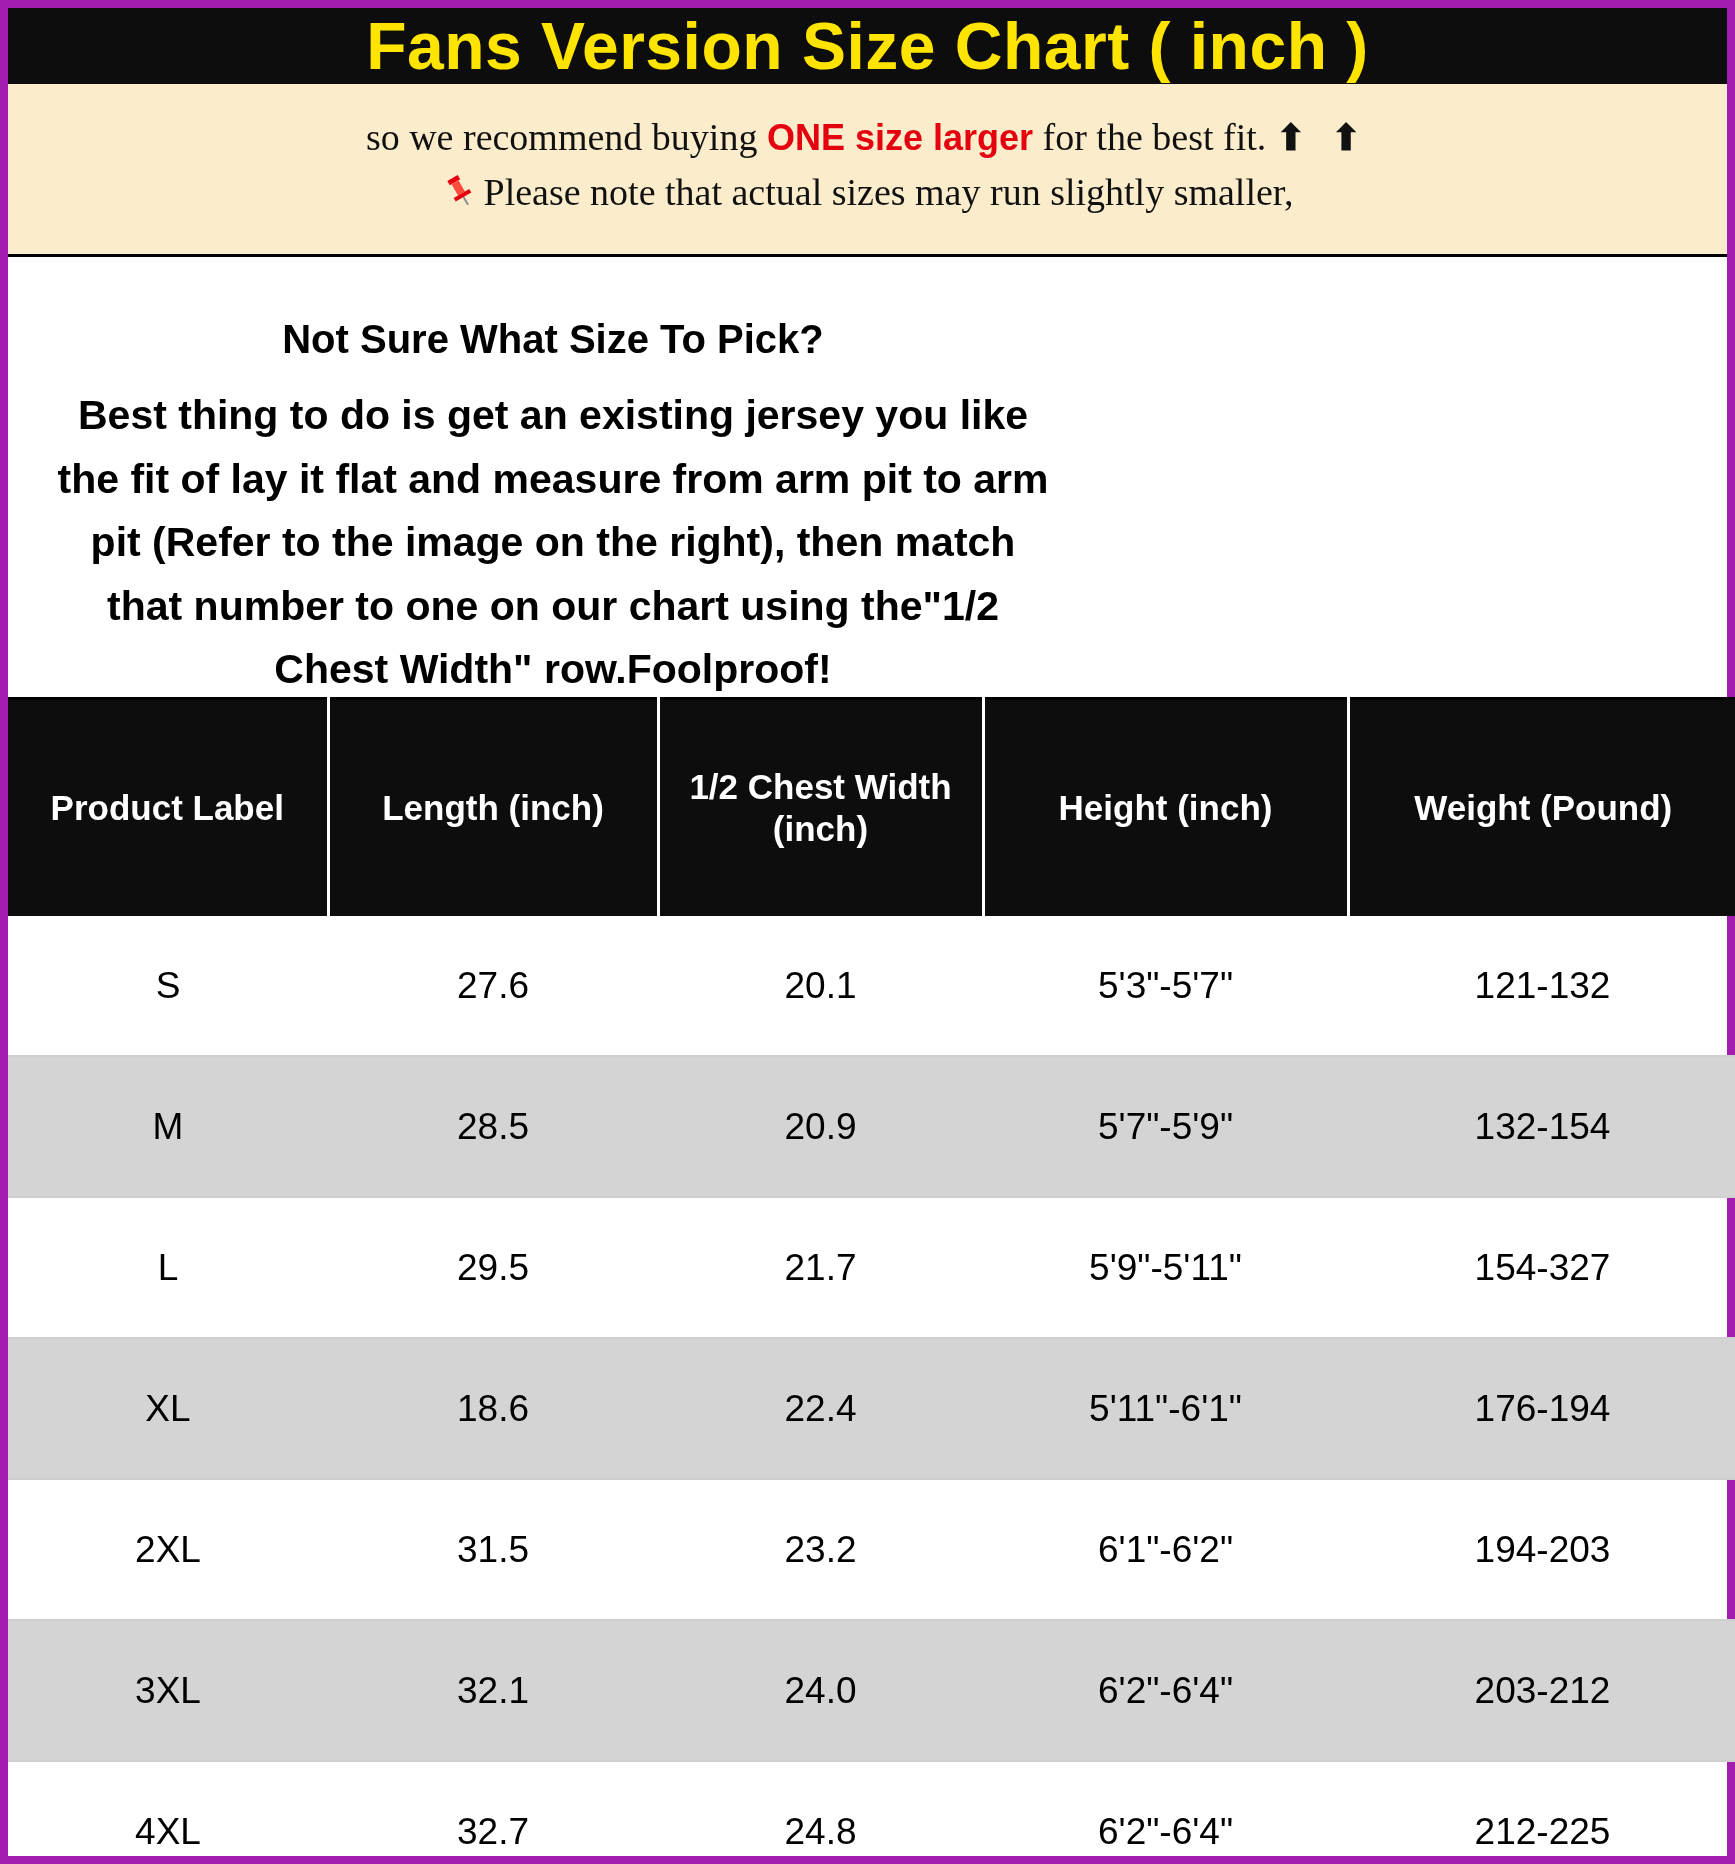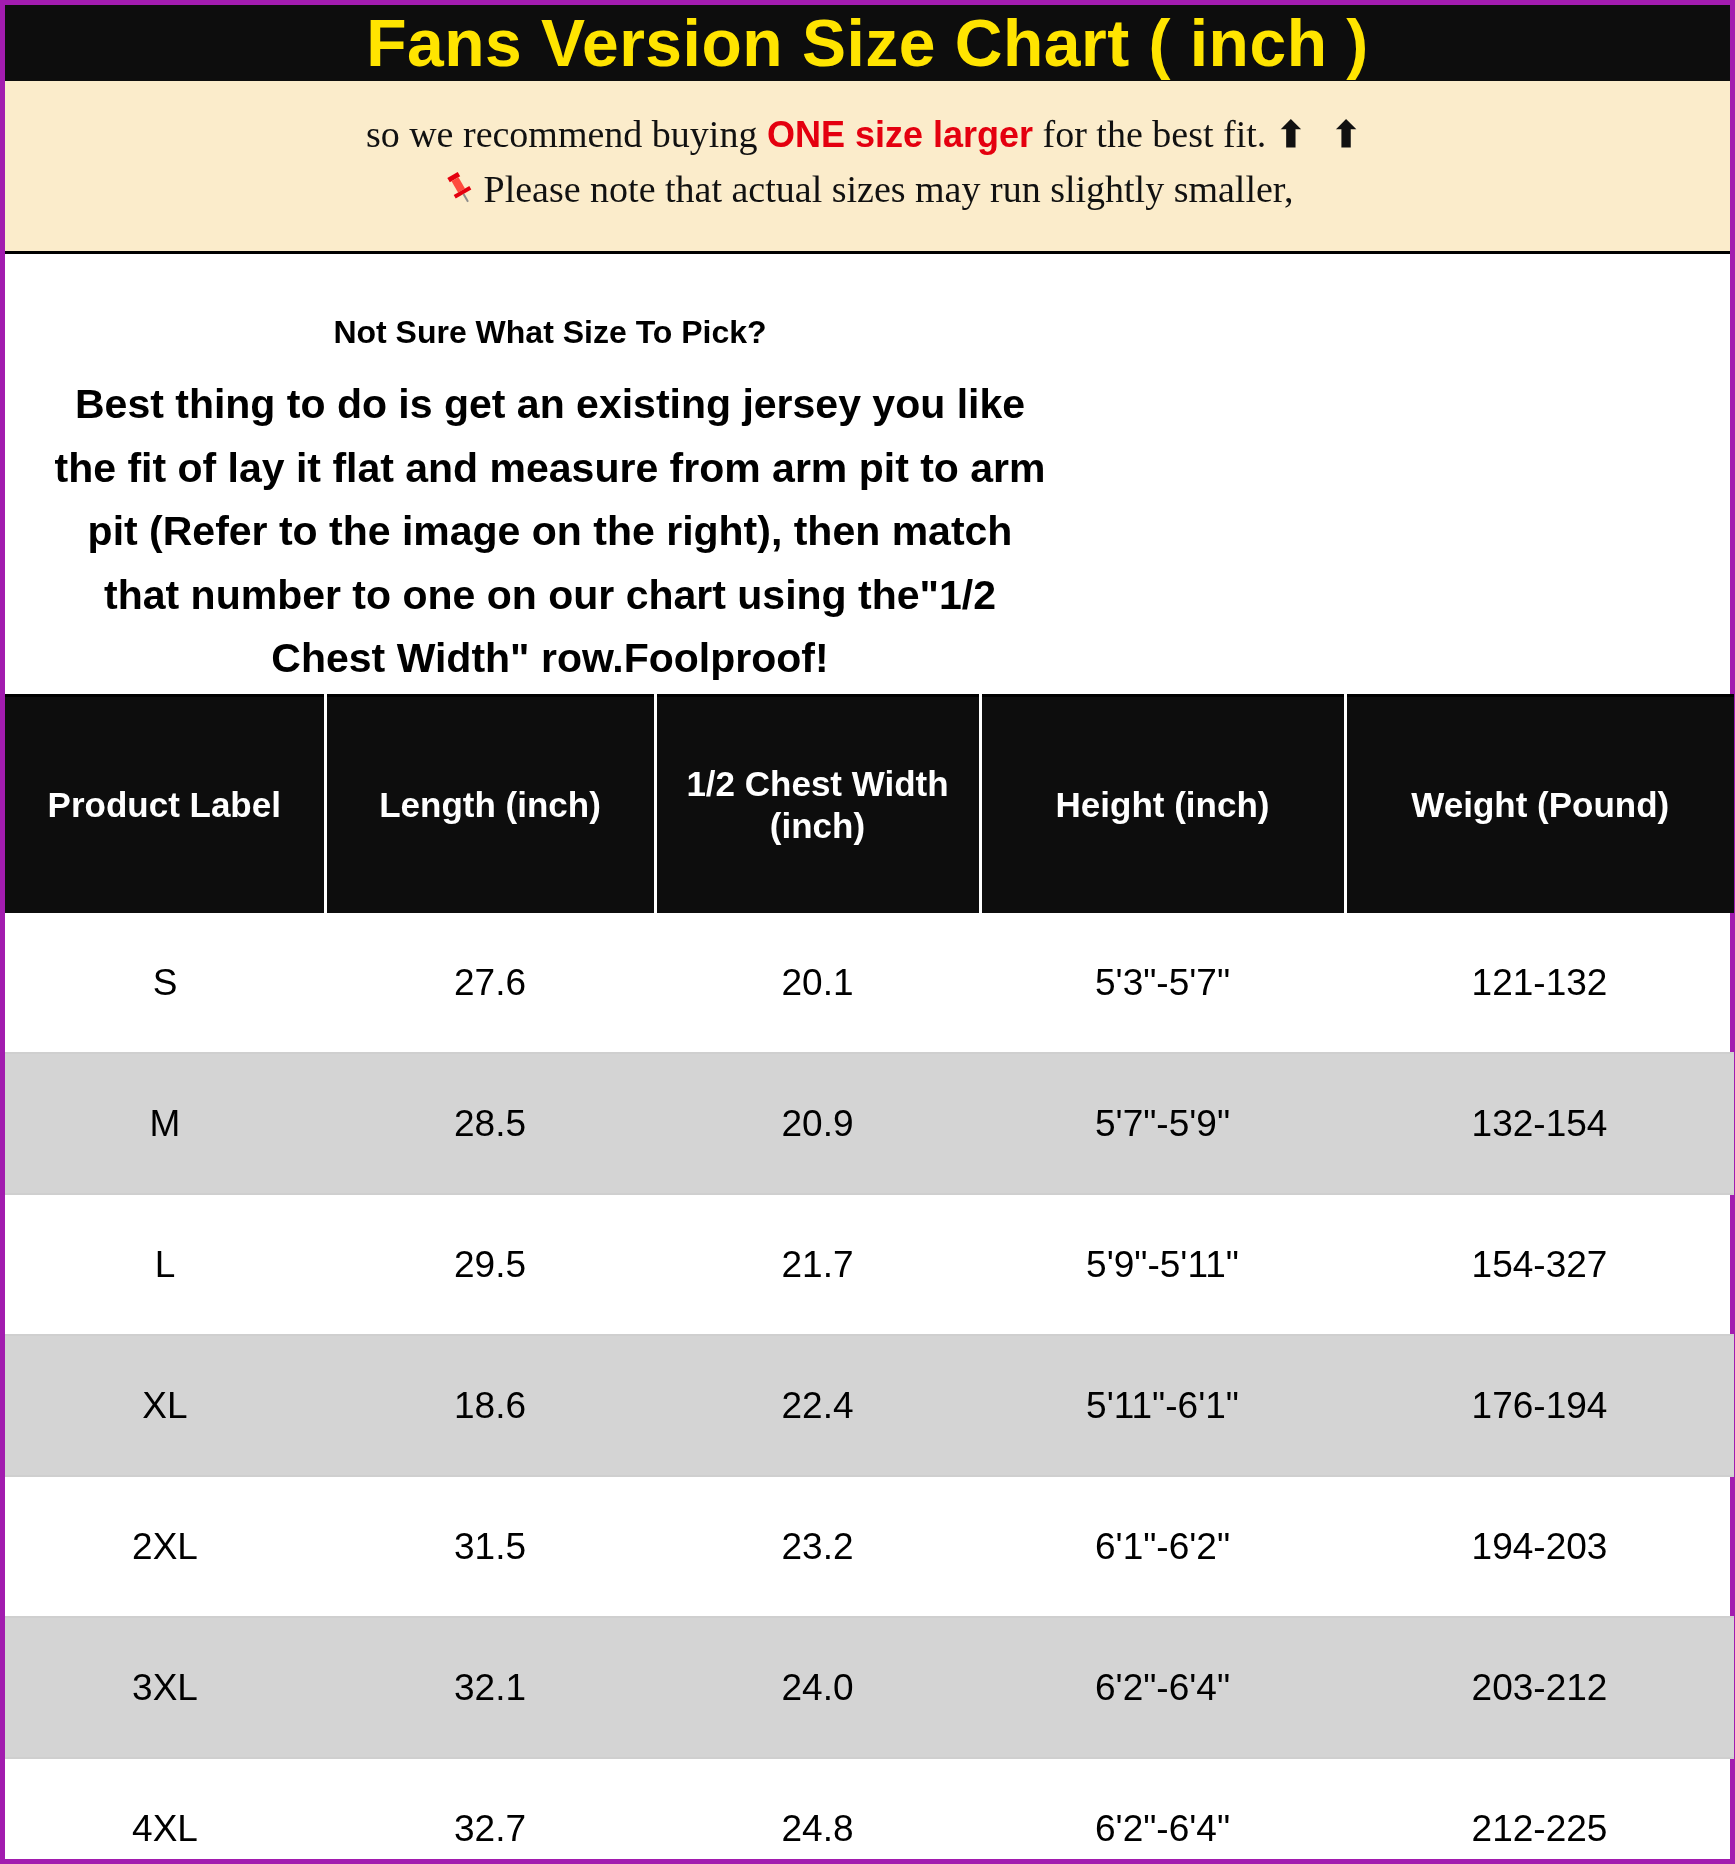--- a/index.html
+++ b/index.html
@@ -13,21 +13,21 @@
     font-family: "Liberation Sans", sans-serif;
     color: #000000;
     overflow: hidden;
   }
   .page {
     position: relative;
     width: 1735px;
     height: 1864px;
     box-sizing: border-box;
     background: #ffffff;
-    border: 5px solid #a21caf;
+    border: 8px solid #a21caf;
     display: flex;
     flex-direction: column;
   }
 
   
   .title-bar {
     background: #0d0d0d;
     height: 190px;
     display: flex;
     align-items: center;
@@ -78,21 +78,21 @@
     padding: 40px 30px 30px 30px;
     min-height: 440px;
     box-sizing: border-box;
   }
   .info-text {
     flex: 0 0 1010px;
     padding: 20px 10px 0 10px;
     text-align: center;
   }
   .info-heading {
-    font-size: 32px;
+    font-size: 40px;
     font-weight: bold;
     margin-bottom: 22px;
   }
   .info-body {
     font-size: 41px;
     font-weight: bold;
     line-height: 1.55;
     text-align: center;
   }
   .tshirt-wrap {

